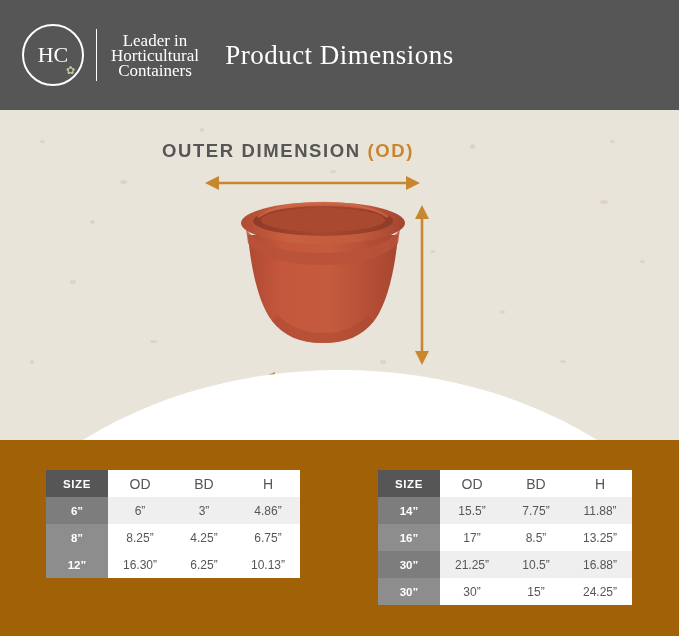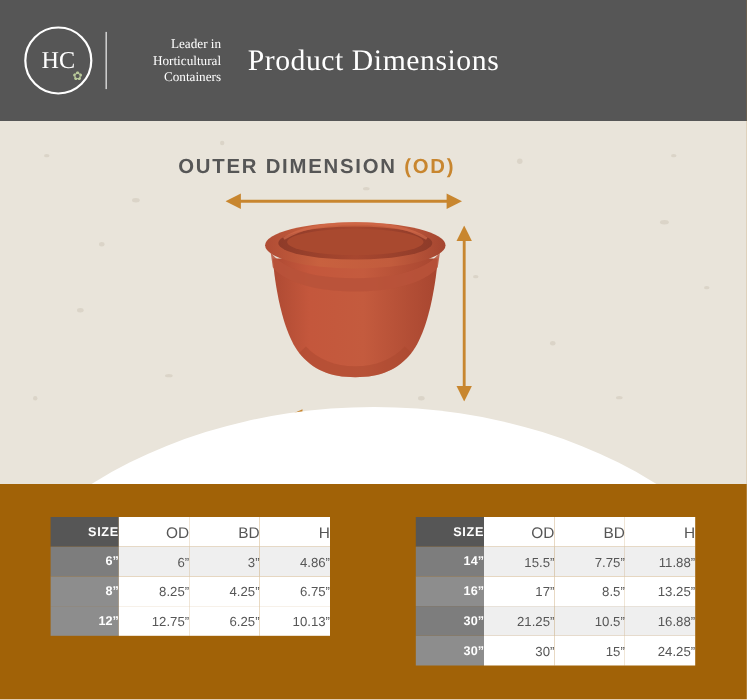--- a/index.html
+++ b/index.html
@@ -63,23 +63,23 @@
   }
   .logo-divider {
     width: 1px;
     height: 52px;
     background: #ffffff;
     margin: 0 12px 0 12px;
   }
   .logo-text {
     color: #ffffff;
     font-family: "Liberation Serif", serif;
-    font-size: 12px;
+    font-size: 17px;
     line-height: 15px;
-    text-align: right;
+    text-align: center;
     width: 92px;
   }
   .header-title {
     position: absolute;
     left: 0;
     top: 0;
     width: 679px;
     height: 110px;
     display: flex;
     align-items: center;
@@ -159,21 +159,21 @@
   .dim-table {
     position: absolute;
     top: 0;
   }
   .dim-table.left { left: 46px; }
   .dim-table.right { left: 378px; }
 
   .dim-table th, .dim-table td {
     height: 27px;
     padding: 0;
-    text-align: right;
+    text-align: center;
     vertical-align: middle;
   }
   .dim-table th.size-head {
     background: #565656;
     color: #ffffff;
     font-weight: bold;
     font-size: 11.5px;
     letter-spacing: 0.6px;
     width: 62px;
   }
@@ -331,21 +331,21 @@
           <td class="val">4.86”</td>
         </tr>
         <tr>
           <td class="size-cell alt">8”</td>
           <td class="val">8.25”</td>
           <td class="val">4.25”</td>
           <td class="val">6.75”</td>
         </tr>
         <tr>
           <td class="size-cell alt">12”</td>
-          <td class="val">12.75”</td>
+          <td class="val">16.30”</td>
           <td class="val">6.25”</td>
           <td class="val">10.13”</td>
         </tr>
       </tbody>
     </table>
 
     <table class="dim-table right">
       <thead>
         <tr>
           <th class="size-head">SIZE</th>

